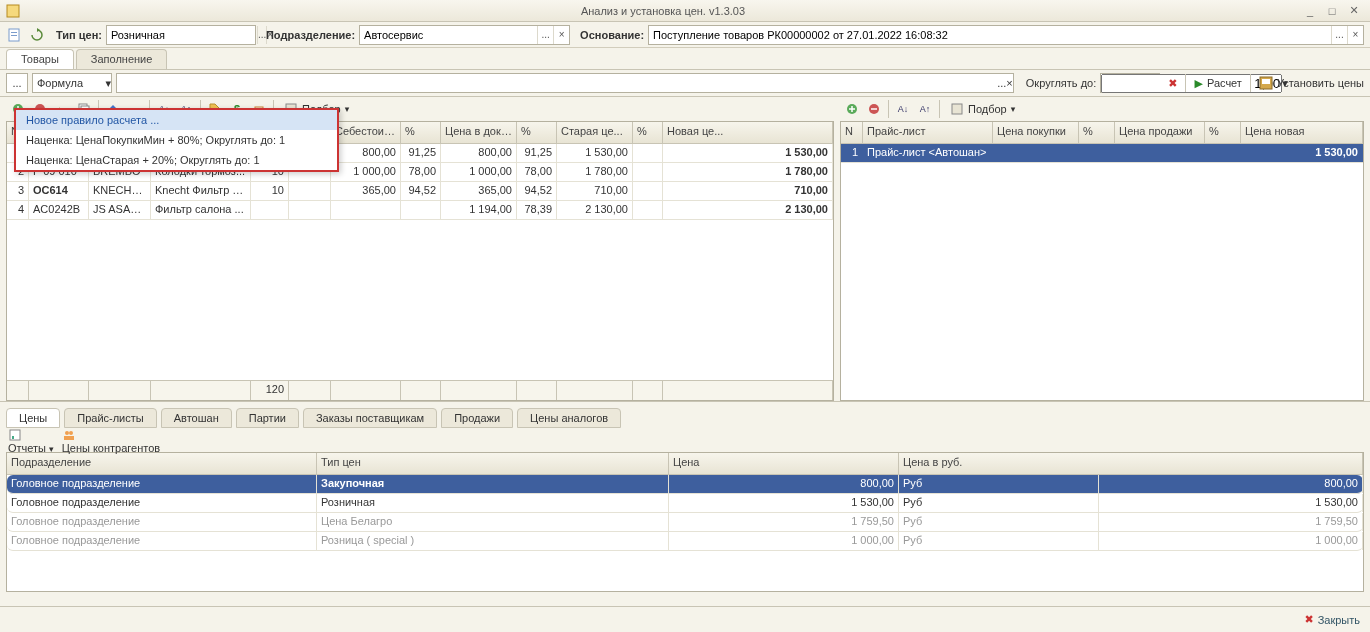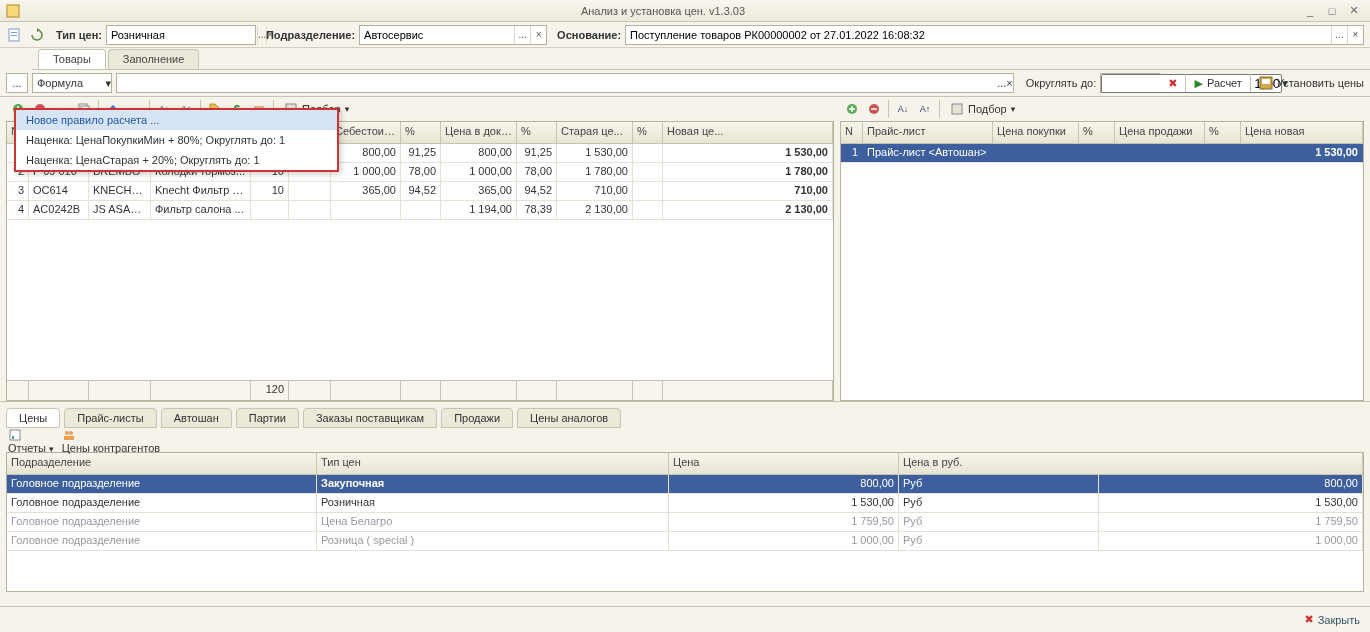--- a/index.html
+++ b/index.html
@@ -48,21 +48,21 @@
 .input-combo input {
   border: none; outline: none; font-size: 11px; padding: 0 4px;
   height: 100%; flex: 1; background: transparent;
 }
 .input-combo .btn-small {
   width: 16px; height: 18px; display: flex; align-items: center; justify-content: center;
   border-left: 1px solid #dcd9cc; cursor: pointer; font-size: 10px; color: #555;
 }
 .main-tabs {
   display: flex; height: 22px; padding: 0 6px; gap: 2px;
-  background: #f5f3ea; border-bottom: 1px solid #c8c4b4; margin-left: 32px;
+  background: #f5f3ea; border-bottom: 1px solid #c8c4b4;
 }
 .main-tabs .tab {
   padding: 3px 14px 2px; cursor: pointer; border: 1px solid #c8c4b4;
   border-bottom: none; border-radius: 4px 4px 0 0;
   background: #ece8da; color: #444; margin-top: 1px;
 }
 .main-tabs .tab.active { background: #fff; font-weight: normal; }
 .formula-bar {
   height: 26px; display: flex; align-items: center; padding: 0 6px; gap: 4px;
   background: #f5f3ea;
@@ -108,21 +108,21 @@
 .bottom-tabs { display:flex; gap:4px; margin-bottom:2px; }
 .bottom-tabs .btab {
   padding:3px 12px; border:1px solid #c8c4b4; border-radius:4px 4px 0 0;
   background:#ece8da; cursor:pointer;
 }
 .bottom-tabs .btab.active { background:#fff; }
 .bottom-toolbar { height:22px; display:flex; align-items:center; gap:4px; padding:0 2px; }
 .bottom-grid { border:1px solid #b5b19f; background:#fff; }
 .bg-header { display:flex; height:22px; background:linear-gradient(#f7f5ec,#e8e4d4); border-bottom:1px solid #c8c4b4; }
 .bg-header .bh { border-right:1px solid #c8c4b4; padding:3px 4px; color:#444; }
-.bg-row { display:flex; height:19px; border-bottom:1px solid #e5e2d5; }
+.bg-row { display:flex; height:19px; border-bottom:1px solid #e5e2d5;border-radius:6px; }
 .bg-row .bc { border-right:1px solid #e5e2d5; padding:2px 4px; }
 .bg-row.sel { background:#3e5f9e; color:#fff; }
 .bg-row.muted-row { color:#999; }
 .footer-bar {
   position:absolute; bottom:0; left:0; right:0; height:26px;
   display:flex; align-items:center; justify-content:flex-end; padding:0 10px;
   border-top:1px solid #c8c4b4; background:#f5f3ea;
 }
 .footer-bar .close-btn { display:flex; align-items:center; gap:4px; color:#356; cursor:pointer; }
 .dropdown-menu {
@@ -171,21 +171,21 @@
         <polygon points="8,1 8,5 11,3" fill="#5a8a3a"></polygon>
       </svg>
   </span>
   <span class="lbl">Тип цен:</span>
   <div class="input-combo" style="width:150px">
     <input value="Розничная" style="">
     <span class="btn-small">...</span>
     <span class="btn-small">×</span>
   </div>
   <span class="lbl">Подразделение:</span>
-  <div class="input-combo" style="width:188px">
+  <div class="input-combo" style="width:211px">
     <input value="Автосервис" style="">
     <span class="btn-small">...</span>
     <span class="btn-small">×</span>
   </div>
   <span class="lbl">Основание:</span>
   <div class="input-combo" style="flex:1">
     <input value="Поступление товаров РК00000002 от 27.01.2022 16:08:32" style="">
     <span class="btn-small">...</span>
     <span class="btn-small">×</span>
   </div>
@@ -337,21 +337,21 @@
             <div class="gc ta-r" style="width: 70px;">1 000,00</div>
             <div class="gc ta-r" style="width: 40px;">78,00</div>
             <div class="gc ta-r" style="width: 76px;">1 000,00</div>
             <div class="gc ta-r" style="width: 40px;">78,00</div>
             <div class="gc ta-r" style="width: 76px;">1 780,00</div>
             <div class="gc ta-r" style="width: 30px;"></div>
             <div class="gc ta-r" style="flex: 1 1 0%; font-weight: bold;">1 780,00</div>
           </div>
           <div class="grid-row">
             <div class="gc ta-r" style="width: 22px;">3</div>
-            <div class="gc" style="width: 60px;">OC614</div>
+            <div class="gc" style="width: 60px; font-weight: bold;">OC614</div>
             <div class="gc" style="width: 62px;">KNECHT/...</div>
             <div class="gc" style="width: 100px;">Knecht Фильтр м...</div>
             <div class="gc ta-r" style="width: 38px;">10</div>
             <div class="gc ta-r" style="width: 42px;"></div>
             <div class="gc ta-r" style="width: 70px;">365,00</div>
             <div class="gc ta-r" style="width: 40px;">94,52</div>
             <div class="gc ta-r" style="width: 76px;">365,00</div>
             <div class="gc ta-r" style="width: 40px;">94,52</div>
             <div class="gc ta-r" style="width: 76px;">710,00</div>
             <div class="gc ta-r" style="width: 30px;"></div>

